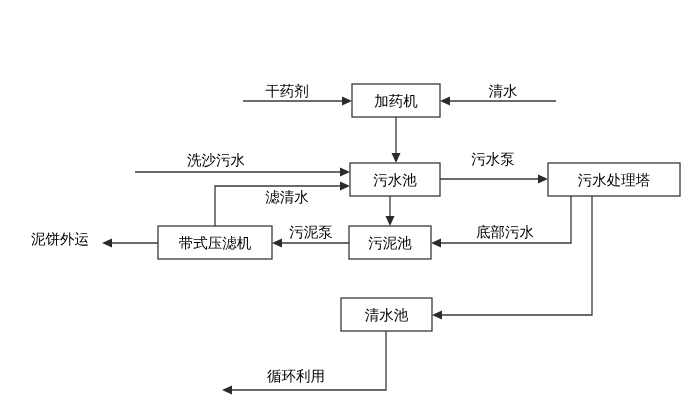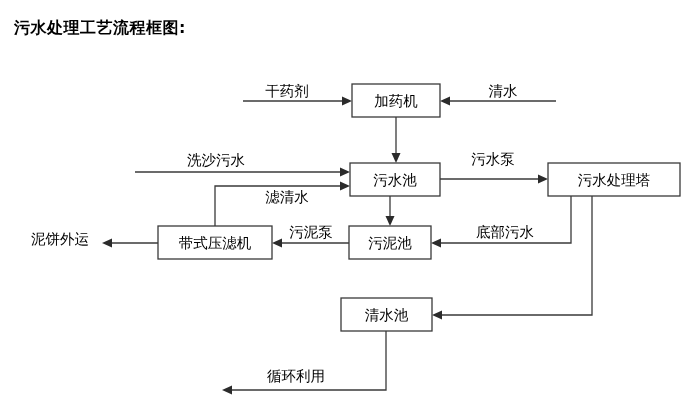--- a/index.html
+++ b/index.html
@@ -59,21 +59,20 @@
   .arrowhead {
     fill: #2b2b2b;
     stroke: none;
   }
 </style>
 </head>
 <body>
 
 <div id="page">
 
-  <div id="title">污水处理工艺流程框图:</div>
 
   <svg id="flow" viewBox="0 0 700 420">
 
     <g>
       <path class="link" d="M 243,101 L 346,101"></path>
       <polygon class="arrowhead" points="352,101 342,96.5 342,105.5"></polygon>
     </g>
 
     <g>
       <path class="link" d="M 556,101 L 446,101"></path>

